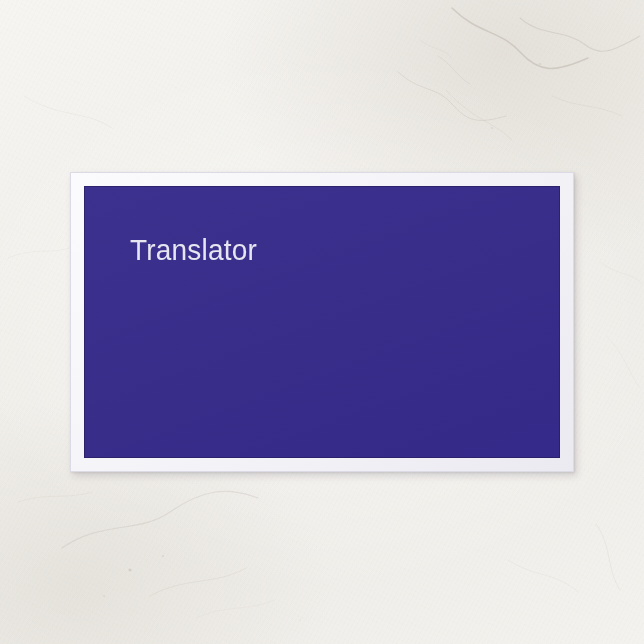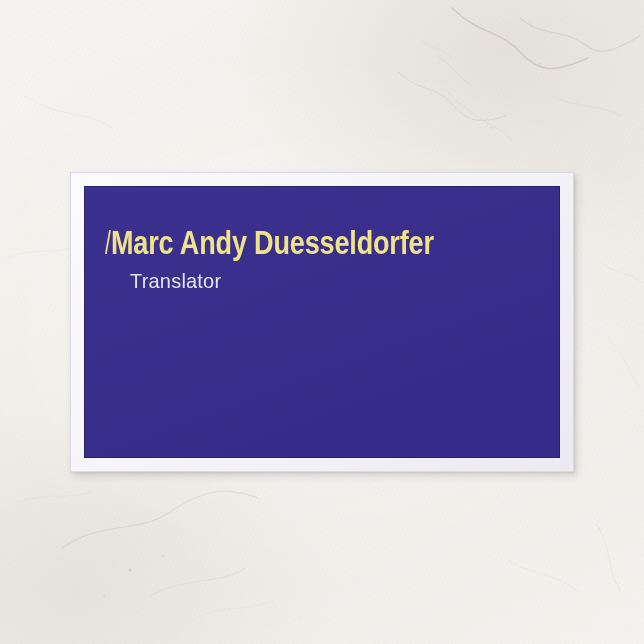--- a/index.html
+++ b/index.html
@@ -115,21 +115,21 @@
 
   .title-line {
     white-space: nowrap;
     line-height: 1.0;
     margin: 12px 0 0 0;
     padding-left: 25px;
   }
 
   .title {
     display: inline-block;
-    font-size: 20px;
+    font-size: 28px;
     font-weight: 300;
     color: #e6e6f0;
     letter-spacing: 0.2px;
     transform: scaleY(1.03);
     transform-origin: left center;
   }
 </style>
 </head>
 <body>
 
@@ -168,23 +168,20 @@
         <circle cx="300" cy="620" r="0.8" opacity="0.16"></circle>
       </g>
     </svg>
   </div>
 
   <div id="card">
     <div class="card-inner">
 
       <div class="text-block">
 
-        <div class="name-line">
-          <span class="slash">/</span><span class="name">Marc Andy Duesseldorfer</span>
-        </div>
 
         <div class="title-line">
           <span class="title">Translator</span>
         </div>
 
       </div>
 
     </div>
   </div>
 

